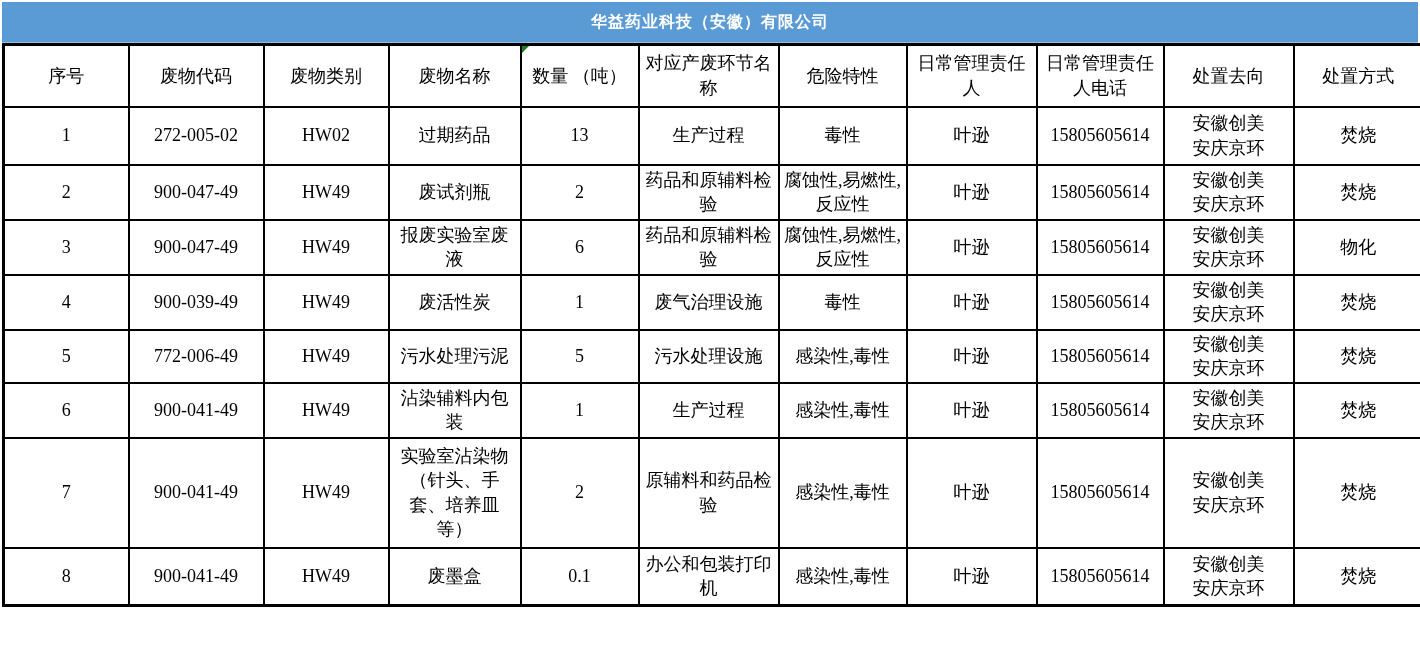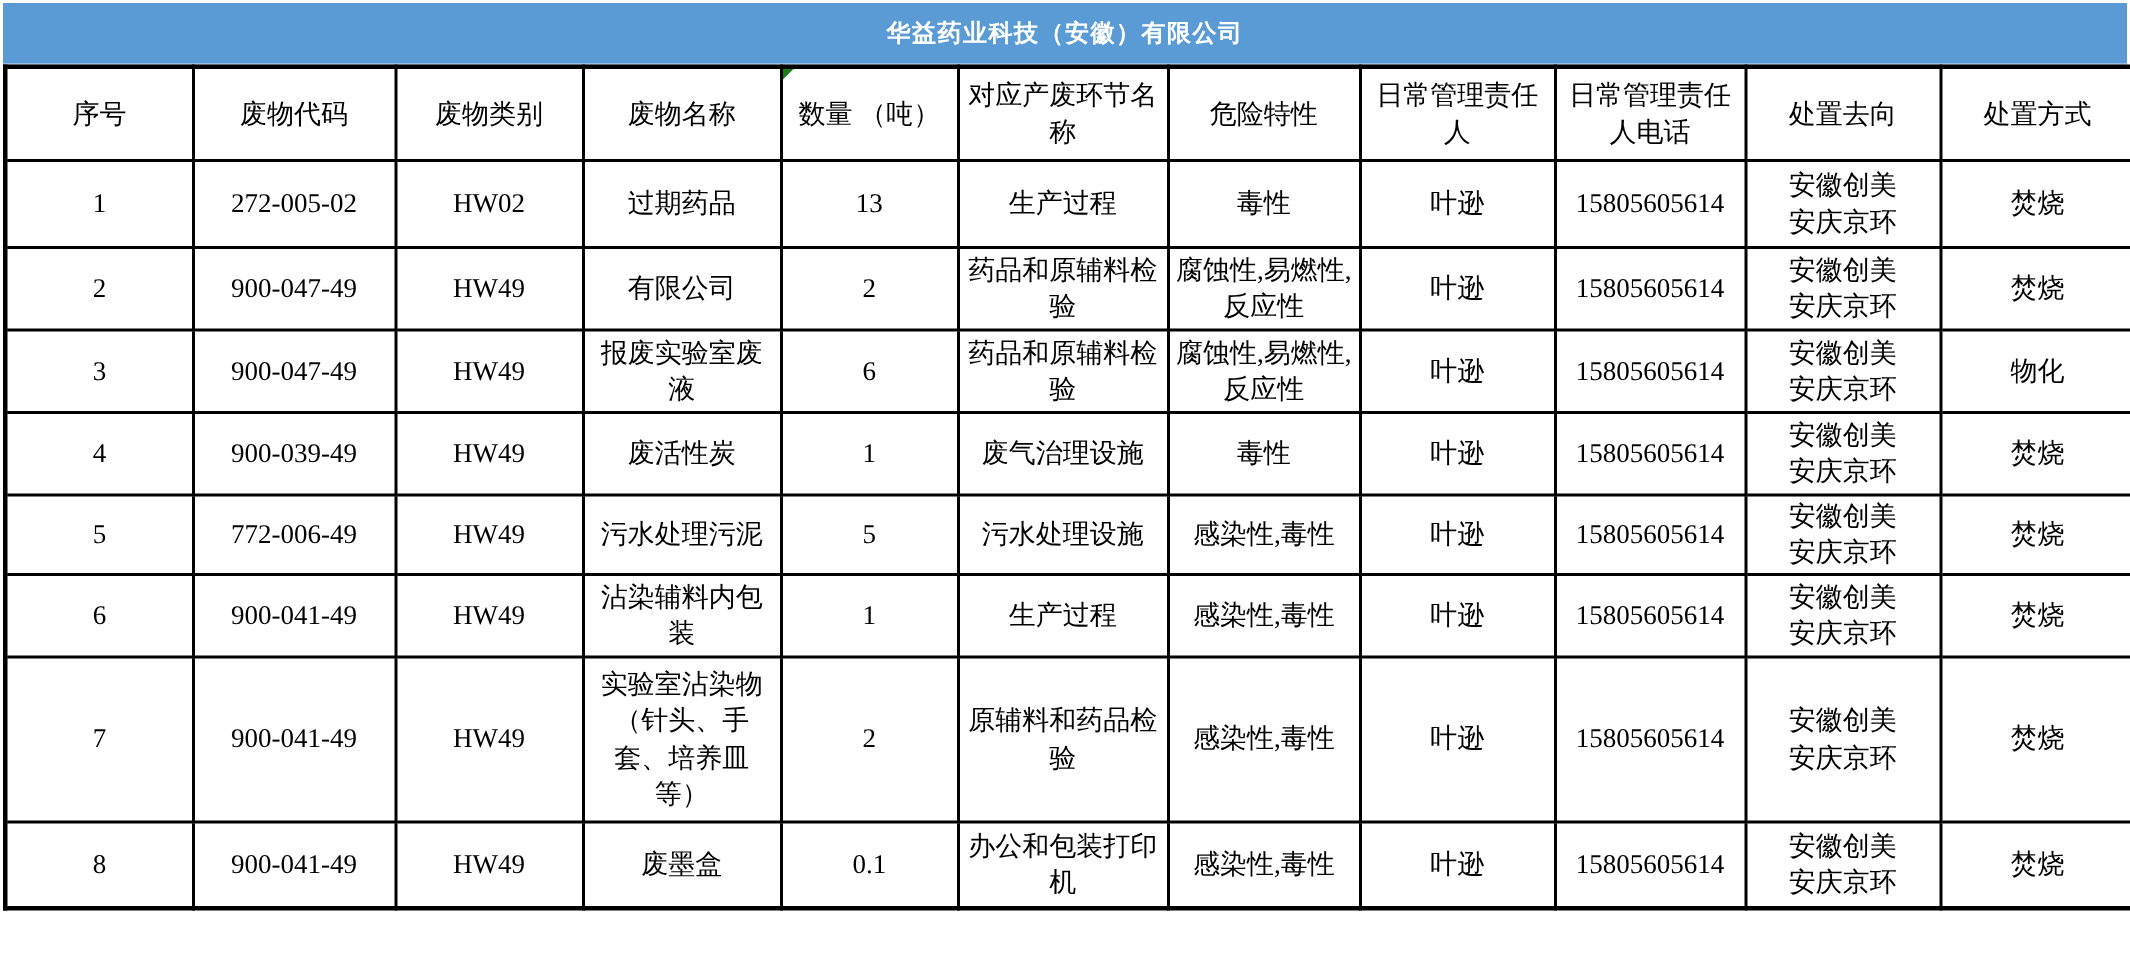--- a/index.html
+++ b/index.html
@@ -123,21 +123,21 @@
     <td>15805605614</td>
     <td class="pre">安徽创美
 安庆京环</td>
     <td>焚烧</td>
   </tr>
 
   <tr>
     <td>2</td>
     <td>900-047-49</td>
     <td>HW49</td>
-    <td>有限公司</td>
+    <td>废试剂瓶</td>
     <td>2</td>
     <td>药品和原辅料检验</td>
     <td>腐蚀性,易燃性,反应性</td>
     <td>叶逊</td>
     <td>15805605614</td>
     <td class="pre">安徽创美
 安庆京环</td>
     <td>焚烧</td>
   </tr>
 

